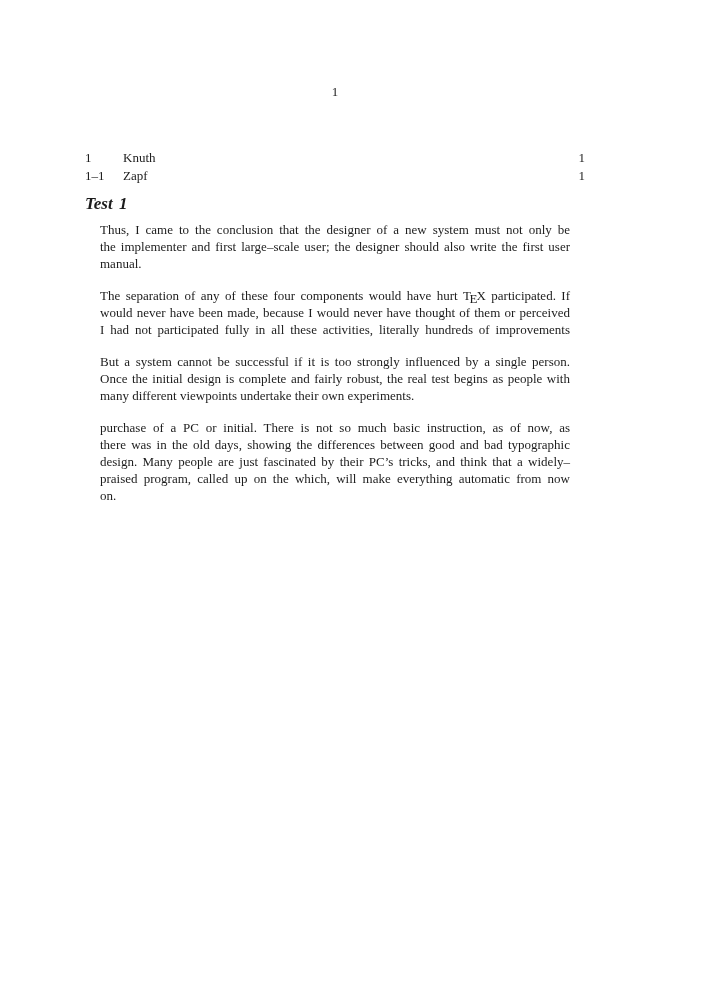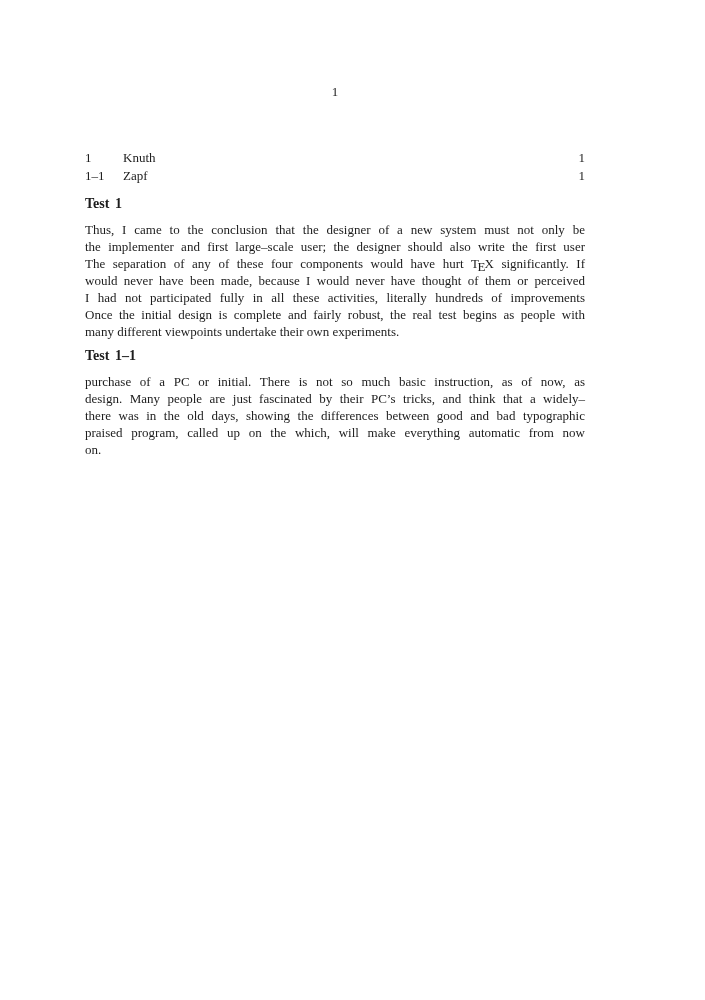--- a/index.html
+++ b/index.html
@@ -36,26 +36,27 @@
   .content {
     position: absolute;
     top: 195px;
     left: 85px;
     width: 500px;
     font-size: 13px;
     line-height: 17px;
   }
   .heading {
     font-weight: bold;
-    font-size: 14px;
+    font-style: italic;
+    font-size: 17px;
     line-height: 17px;
     word-spacing: 2px;
   }
   .heading.second { margin-top: 7px; }
-  .para { margin: 0; }
+  .para { margin: 15px; }
   .heading + .para { margin-top: 9px; }
   .ln { text-align: justify; text-align-last: justify; }
   .ln.last { text-align-last: left; }
   .texE {
     position: relative;
     top: 0.215em;
     margin-left: -0.095em;
     margin-right: -0.085em;
   }
 </style>
@@ -79,38 +80,39 @@
     </div>
   </div>
 
   <div class="content">
 
     <div class="heading">Test 1</div>
 
     <div class="para">
       <div class="ln">Thus, I came to the conclusion that the designer of a new system must not only be</div>
       <div class="ln">the implementer and first large–scale user; the designer should also write the first user</div>
+      <div class="ln last">manual.</div>
     </div>
 
     <div class="para">
-      <div class="ln"><span>The separation of any of these four components would have hurt T</span><span class="texE">E</span><span>X significantly. If</span></div>
+      <div class="ln"><span>The separation of any of these four components would have hurt T</span><span class="texE">E</span><span>X participated. If</span></div>
       <div class="ln">would never have been made, because I would never have thought of them or perceived</div>
       <div class="ln">I had not participated fully in all these activities, literally hundreds of improvements</div>
     </div>
 
     <div class="para">
+      <div class="ln">But a system cannot be successful if it is too strongly influenced by a single person.</div>
       <div class="ln">Once the initial design is complete and fairly robust, the real test begins as people with</div>
       <div class="ln last">many different viewpoints undertake their own experiments.</div>
     </div>
 
-    <div class="heading second">Test 1–1</div>
 
     <div class="para">
       <div class="ln">purchase of a PC or initial. There is not so much basic instruction, as of now, as</div>
+      <div class="ln">there was in the old days, showing the differences between good and bad typographic</div>
       <div class="ln">design. Many people are just fascinated by their PC’s tricks, and think that a widely–</div>
-      <div class="ln">there was in the old days, showing the differences between good and bad typographic</div>
       <div class="ln">praised program, called up on the which, will make everything automatic from now</div>
       <div class="ln last">on.</div>
     </div>
 
   </div>
 
 </div>
 
 </body></html>

